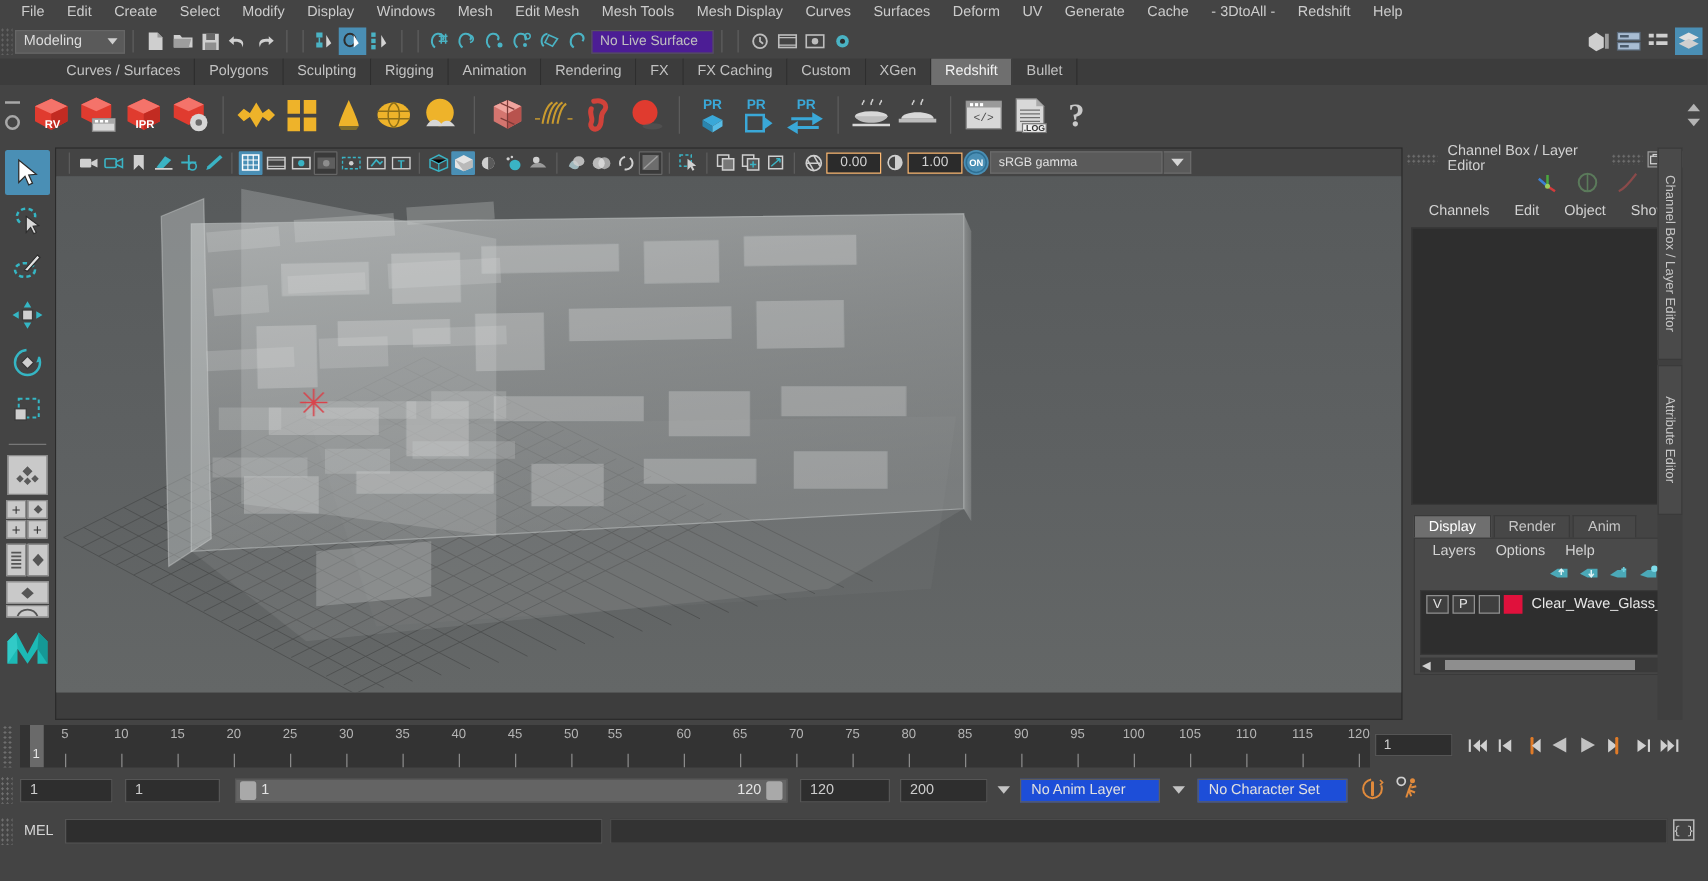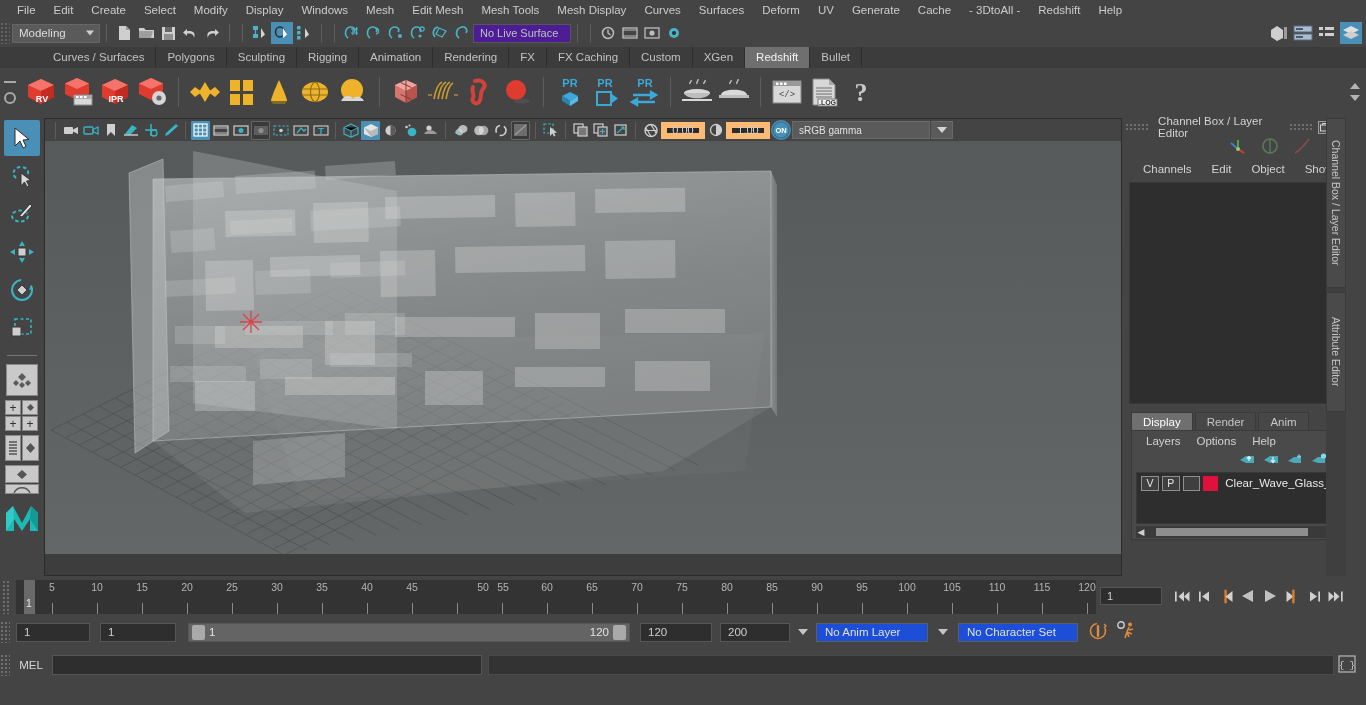--- a/index.html
+++ b/index.html
@@ -100,21 +100,21 @@
     position:absolute; left:44px; top:118px; width:1078px; height:458px;
     background:#3d3d3d; border:1px solid #2b2b2b;
   }
   .vpMenu { height:21px; display:flex; align-items:center; background:#444444; padding-left:10px;}
   .vpMenu .vm { padding:0 10px; font-size:11.5px; color:#cfcfcf; cursor:default;}
   .vpTools { height:22px; display:flex; align-items:center; background:#444444; padding-left:6px; gap:1px;}
   .vt { width:19px;height:19px;display:flex;align-items:center;justify-content:center;cursor:default;border-radius:1px;}
   .vt.on { background:#4a8fb5; }
   .vt.framed { background:#3a3a3a; border:1px solid #666;}
   .vsep { width:1px;height:17px;background:#5c5c5c;margin:0 4px;}
-  .numfld { width:44px;height:17px;background:#2b2b2b;border:6px solid #fdba74;color:#d2d2d2;
+  .numfld { width:44px;height:17px;background:#2b2b2b;border:1px solid #fdba74;color:#d2d2d2;
     font-size:11px;display:flex;align-items:center;justify-content:center;}
   .gammaSel { width:138px;height:18px;background:#5a5a5a;border:1px solid #6a6a6a;
     display:flex;align-items:center;padding-left:6px;font-size:10px;color:#e0e0e0;position:relative;}
   .gammaArw { width:22px;height:18px;background:#5a5a5a;border:1px solid #6a6a6a;border-left:none;
     display:flex;align-items:center;justify-content:center;}
   .vpCanvas { position:relative; width:100%; height:413px; overflow:hidden;
     background:linear-gradient(180deg,#555859 0%, #5c5f60 45%, #626565 100%); }
   .perspLbl { position:absolute; left:0; right:0; bottom:6px; text-align:center;
      font-size:11px; color:#f0f0f0; font-weight:bold; letter-spacing:.2px;}
 
@@ -1139,23 +1139,23 @@
         <div class="tlab" style="left: 216px;">25</div>
         <div class="tick" style="left: 261px;"></div>
         <div class="tlab" style="left: 261px;">30</div>
         <div class="tick" style="left: 306px;"></div>
         <div class="tlab" style="left: 306px;">35</div>
         <div class="tick" style="left: 351px;"></div>
         <div class="tlab" style="left: 351px;">40</div>
         <div class="tick" style="left: 396px;"></div>
         <div class="tlab" style="left: 396px;">45</div>
         <div class="tick" style="left: 441px;"></div>
-        <div class="tlab" style="left: 441px; margin-left: 26px;">50</div>
+        <div class="tlab" style="left: 441px;">50</div>
         <div class="tick" style="left: 486px;"></div>
-        <div class="tlab" style="left: 487px;">55</div>
+        <div class="tlab" style="left: 476px;">55</div>
         <div class="tick" style="left: 531px;"></div>
         <div class="tlab" style="left: 531px;">60</div>
         <div class="tick" style="left: 576px;"></div>
         <div class="tlab" style="left: 576px;">65</div>
         <div class="tick" style="left: 621px;"></div>
         <div class="tlab" style="left: 621px;">70</div>
         <div class="tick" style="left: 666px;"></div>
         <div class="tlab" style="left: 666px;">75</div>
         <div class="tick" style="left: 711px;"></div>
         <div class="tlab" style="left: 711px;">80</div>

